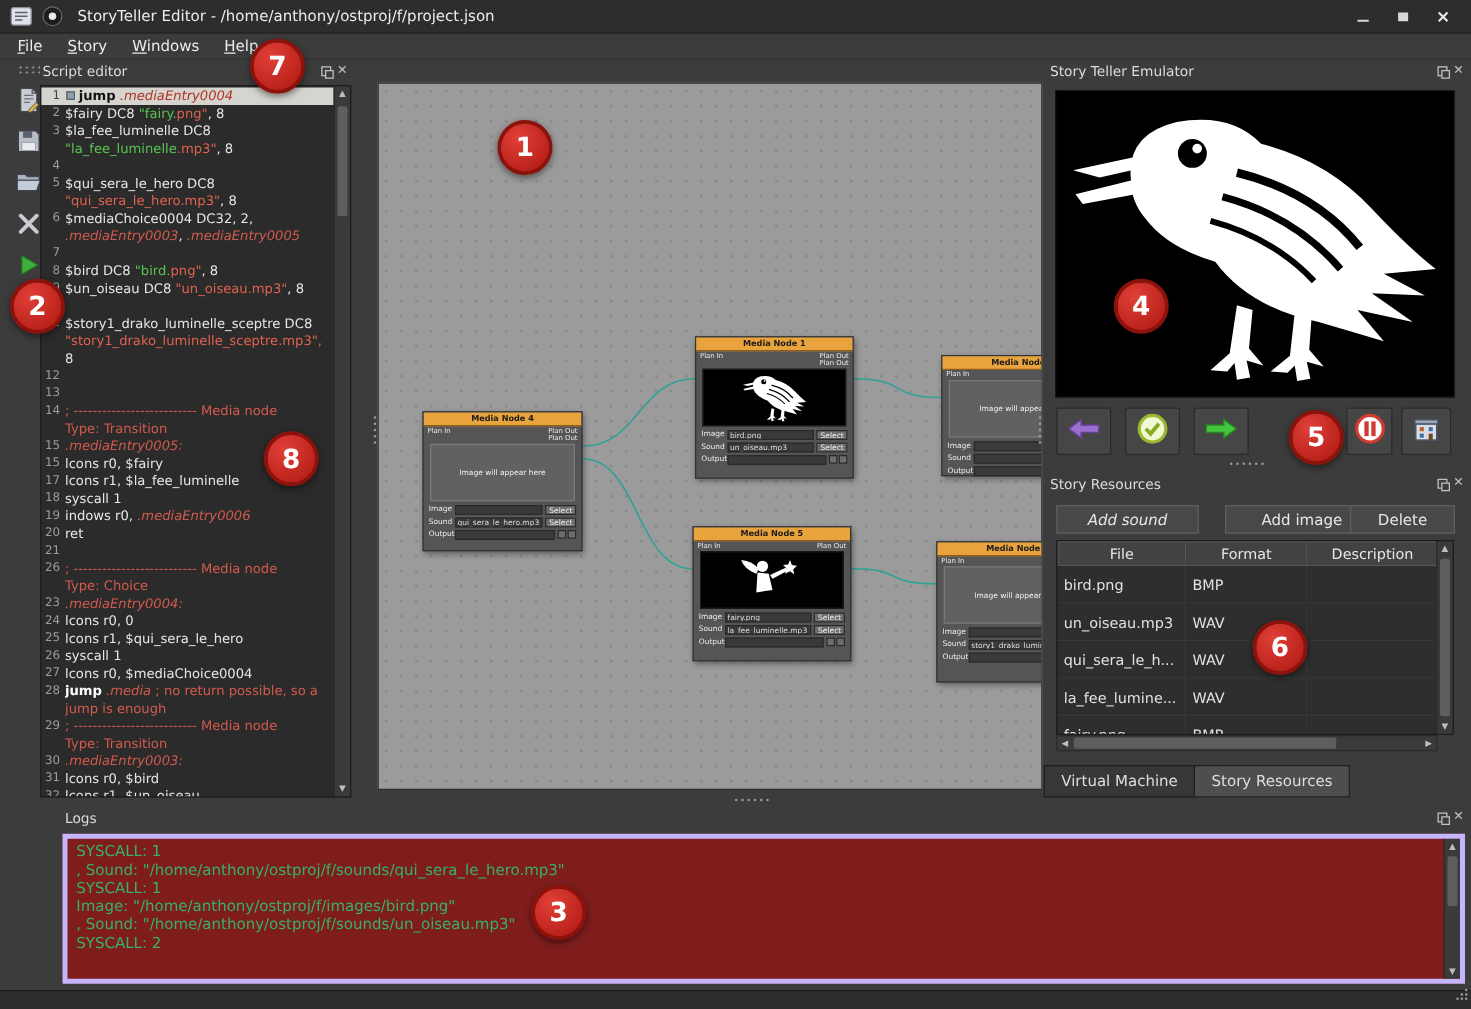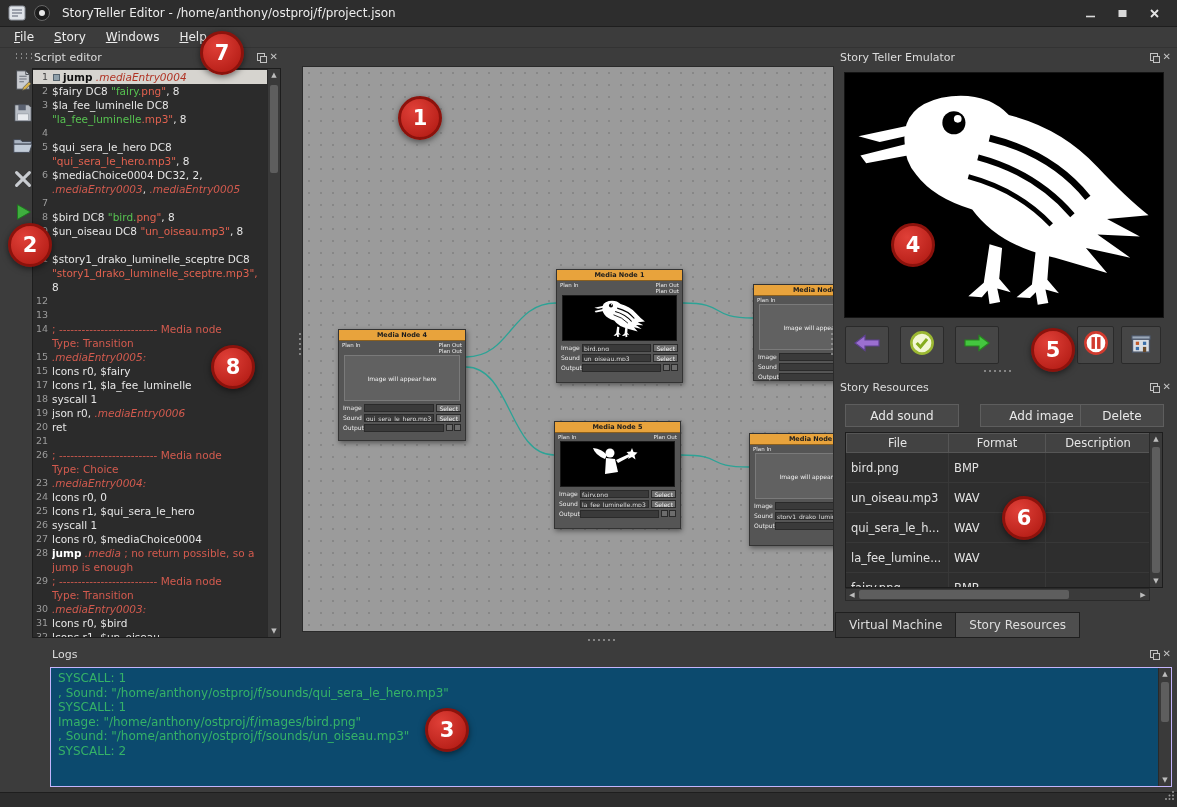--- a/index.html
+++ b/index.html
@@ -98,21 +98,21 @@
 .hscroll{position:absolute;left:11px;top:540px;width:305px;height:13px;background:#3a3a3a;border:1px solid #2a2a2a;display:flex;align-items:center}
 .hscroll .arr{width:12px;font-size:7px;color:#bdbdbd;text-align:center}
 .hthumb{height:9px;background:#5e5e5e;border-radius:2px;margin:0 1px}
 .tabs{position:absolute;left:1px;top:564px;display:flex}
 .tab{height:26px;padding:0 13px;display:flex;align-items:center;font-size:12px;color:#dedede;background:#373737;border:1px solid #1f1f1f;border-left:none}
 .tab:first-child{border-left:1px solid #1f1f1f}
 .tab.active{background:#4e4e4e}
 
 
 .logs-panel{position:absolute;left:46px;top:645px;width:1131px;height:147px}
-.logs-content{position:absolute;left:4px;top:22px;right:5px;bottom:5px;background:#0c4a6e;border:1px solid #c4b5fd;display:flex;overflow:hidden}
+.logs-content{position:absolute;left:4px;top:22px;right:5px;bottom:5px;background:#7f1d1d;border:4px solid #c4b5fd;display:flex;overflow:hidden}
 .loglines{flex:1;padding:3px 7px;overflow:hidden}
 .log-line{font-size:12px;line-height:14.5px;color:#35b267;white-space:nowrap}
 
 
 .statusbar{position:absolute;left:0;top:792px;width:100%;height:15px;background:#2d2d2d;border-top:1px solid #1e1e1e}
 .grip{position:absolute;right:2px;bottom:2px}
 
 
 .vdots{position:absolute;display:flex;flex-direction:column;gap:3px}
 .vdots i,.hdots i{width:2px;height:2px;background:#9d9d9d;border-radius:50%}
@@ -302,21 +302,21 @@
           <div class="crow">
             <span class="ln">17</span>
             <span class="ctext"><span class="seg-p">lcons r1, $la_fee_luminelle</span></span>
           </div>
           <div class="crow">
             <span class="ln">18</span>
             <span class="ctext"><span class="seg-p">syscall 1</span></span>
           </div>
           <div class="crow">
             <span class="ln">19</span>
-            <span class="ctext"><span class="seg-p">json r0, </span><span class="seg-l">.mediaEntry0006</span></span>
+            <span class="ctext"><span class="seg-p">indows r0, </span><span class="seg-l">.mediaEntry0006</span></span>
           </div>
           <div class="crow">
             <span class="ln">20</span>
             <span class="ctext"><span class="seg-p">ret</span></span>
           </div>
           <div class="crow">
             <span class="ln">21</span>
             <span class="ctext"></span>
           </div>
           <div class="crow">
@@ -625,21 +625,21 @@
       </div>
 
     <div class="panel-head res-head">
       <span>Story Resources</span>
       <span class="panel-icons">
         <span class="pi-float"></span>
         <span class="pi-close">✕</span>
       </span>
     </div>
 
-    <span id="res-btns"><div class="rbtn" style="left: 11px; width: 114px;">Add sound</div><div class="rbtn" style="left: 146px; width: 110px; padding-left: 13px;">Add image</div><div class="rbtn" style="left: 246px; width: 84px;">Delete</div></span>
+    <span id="res-btns"><div class="rbtn" style="left: 11px; width: 114px; font-style: italic;">Add sound</div><div class="rbtn" style="left: 146px; width: 110px; padding-left: 13px;">Add image</div><div class="rbtn" style="left: 246px; width: 84px;">Delete</div></span>
 
     <div class="res-table">
       <div class="tgrid">
         <div class="thead">
             <div class="hcell c0">File</div>
             <div class="hcell c1">Format</div>
             <div class="hcell c2">Description</div>
           </div>
         <div>
             <div class="trow">

